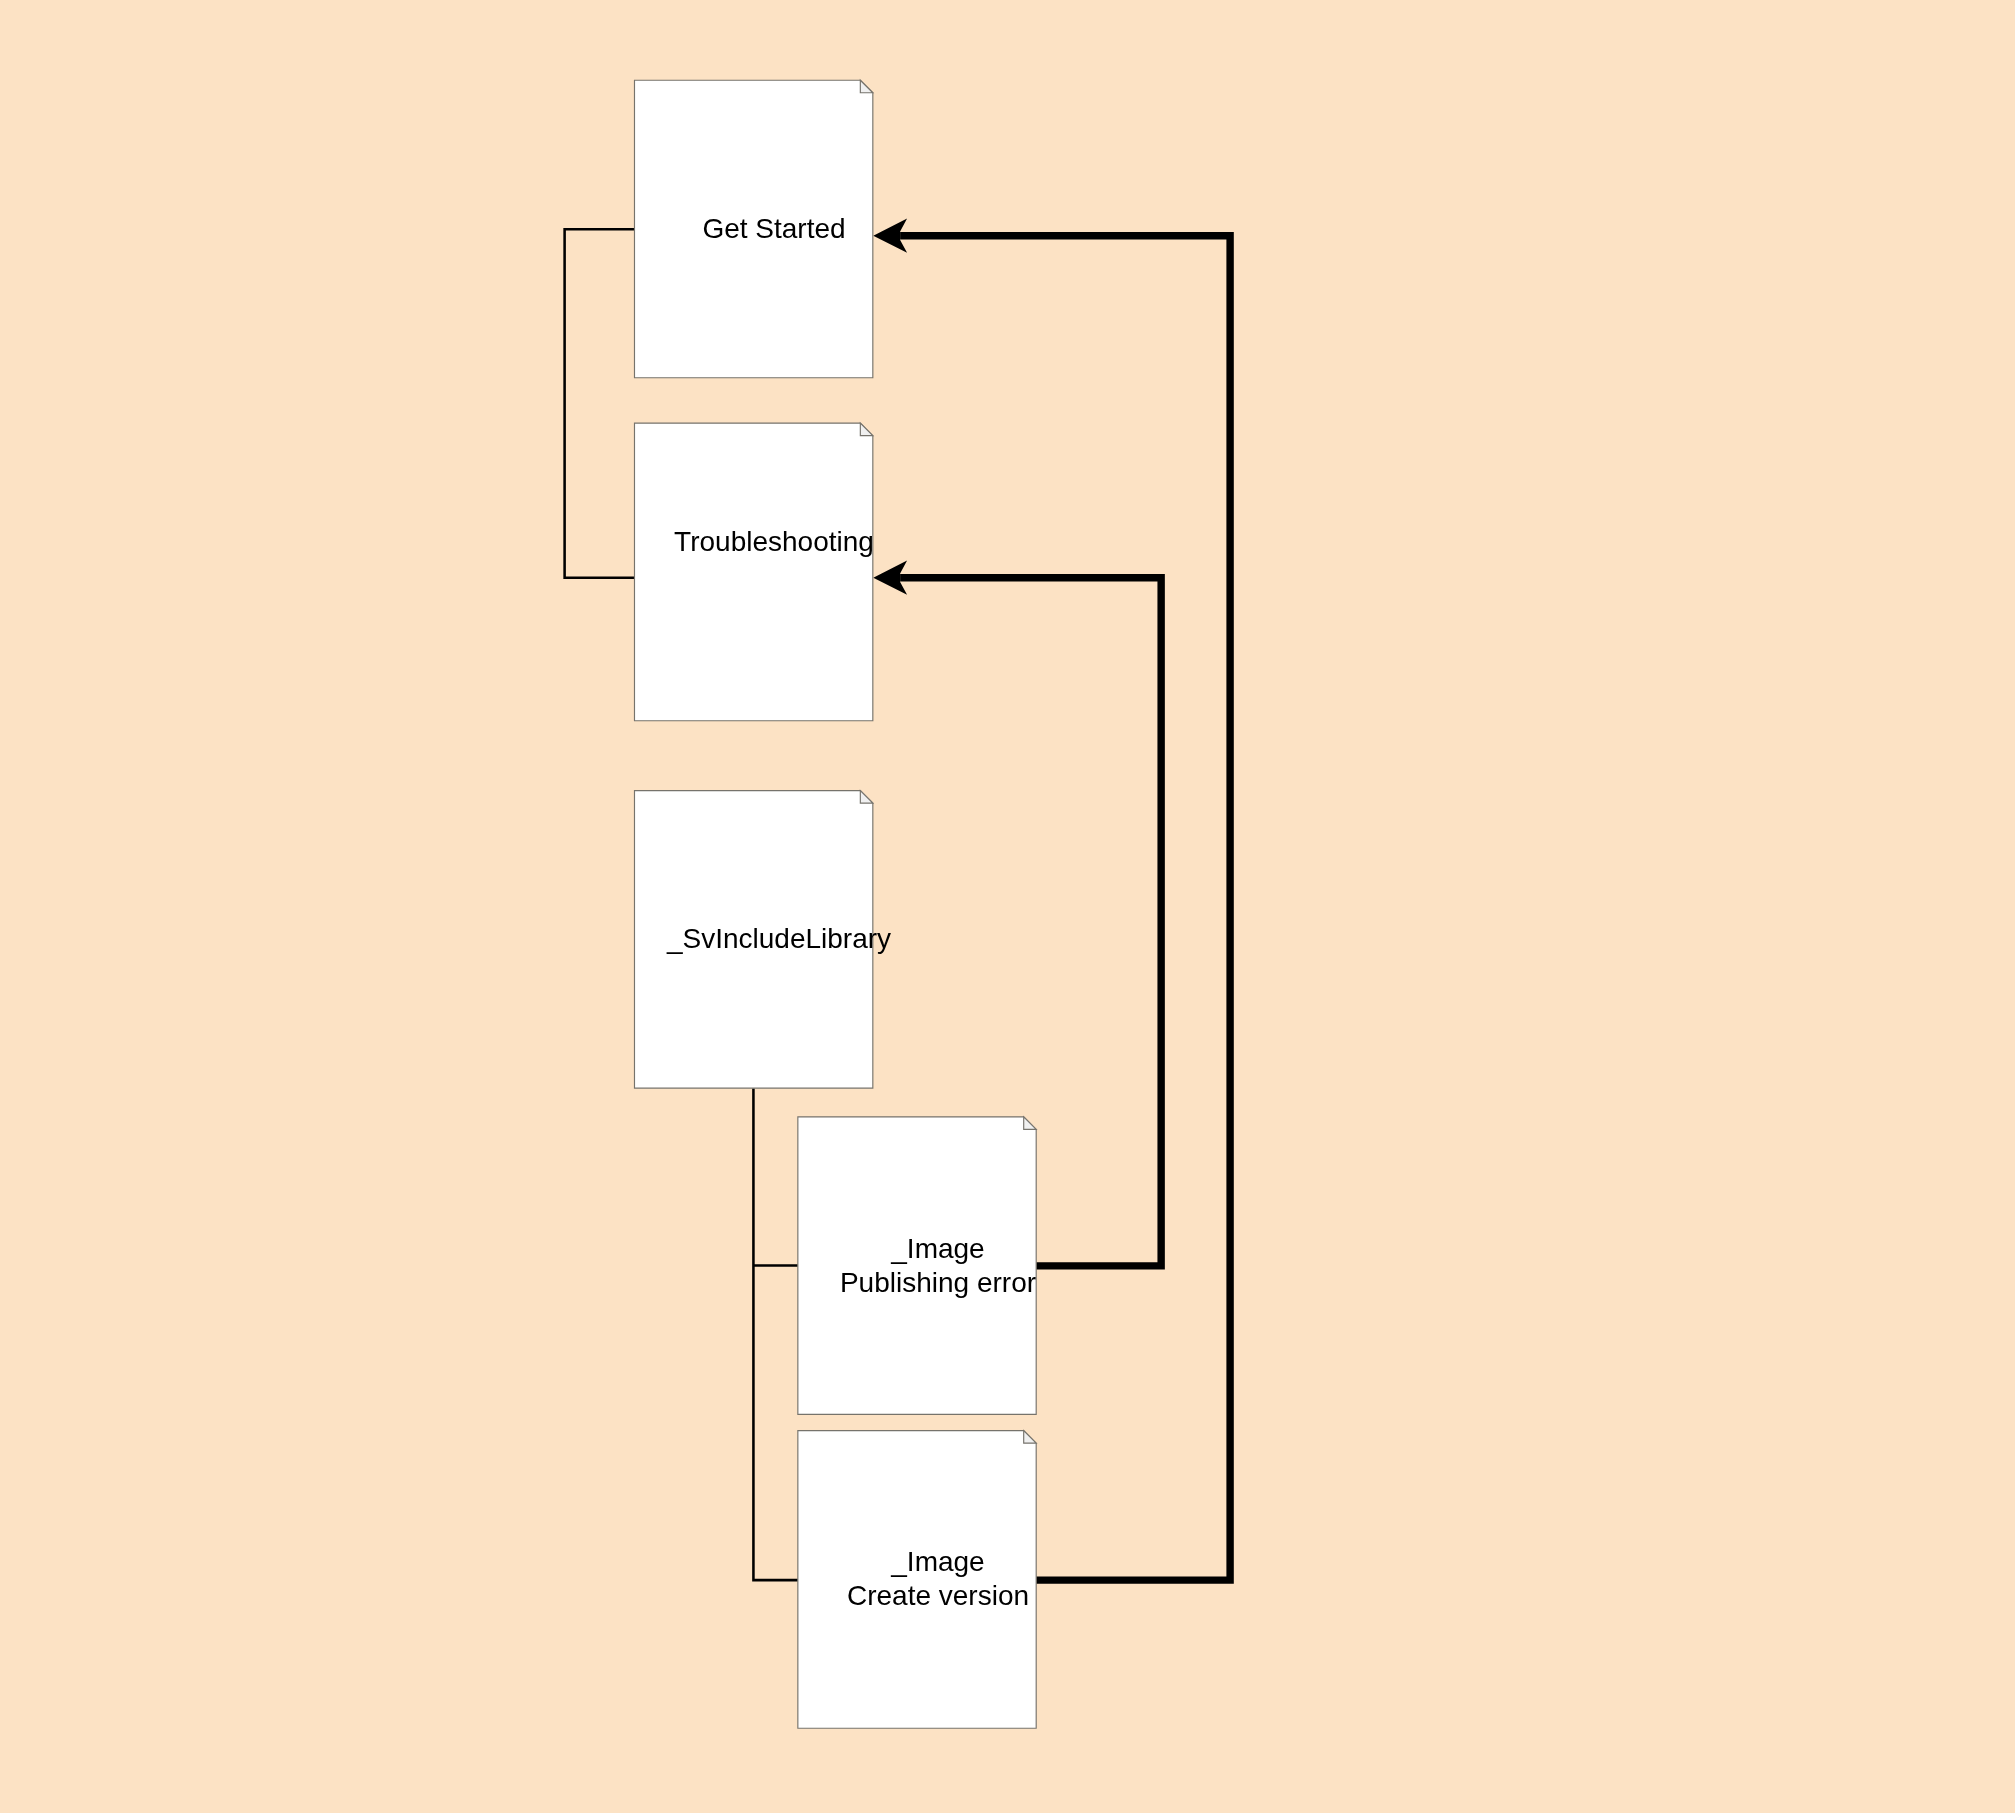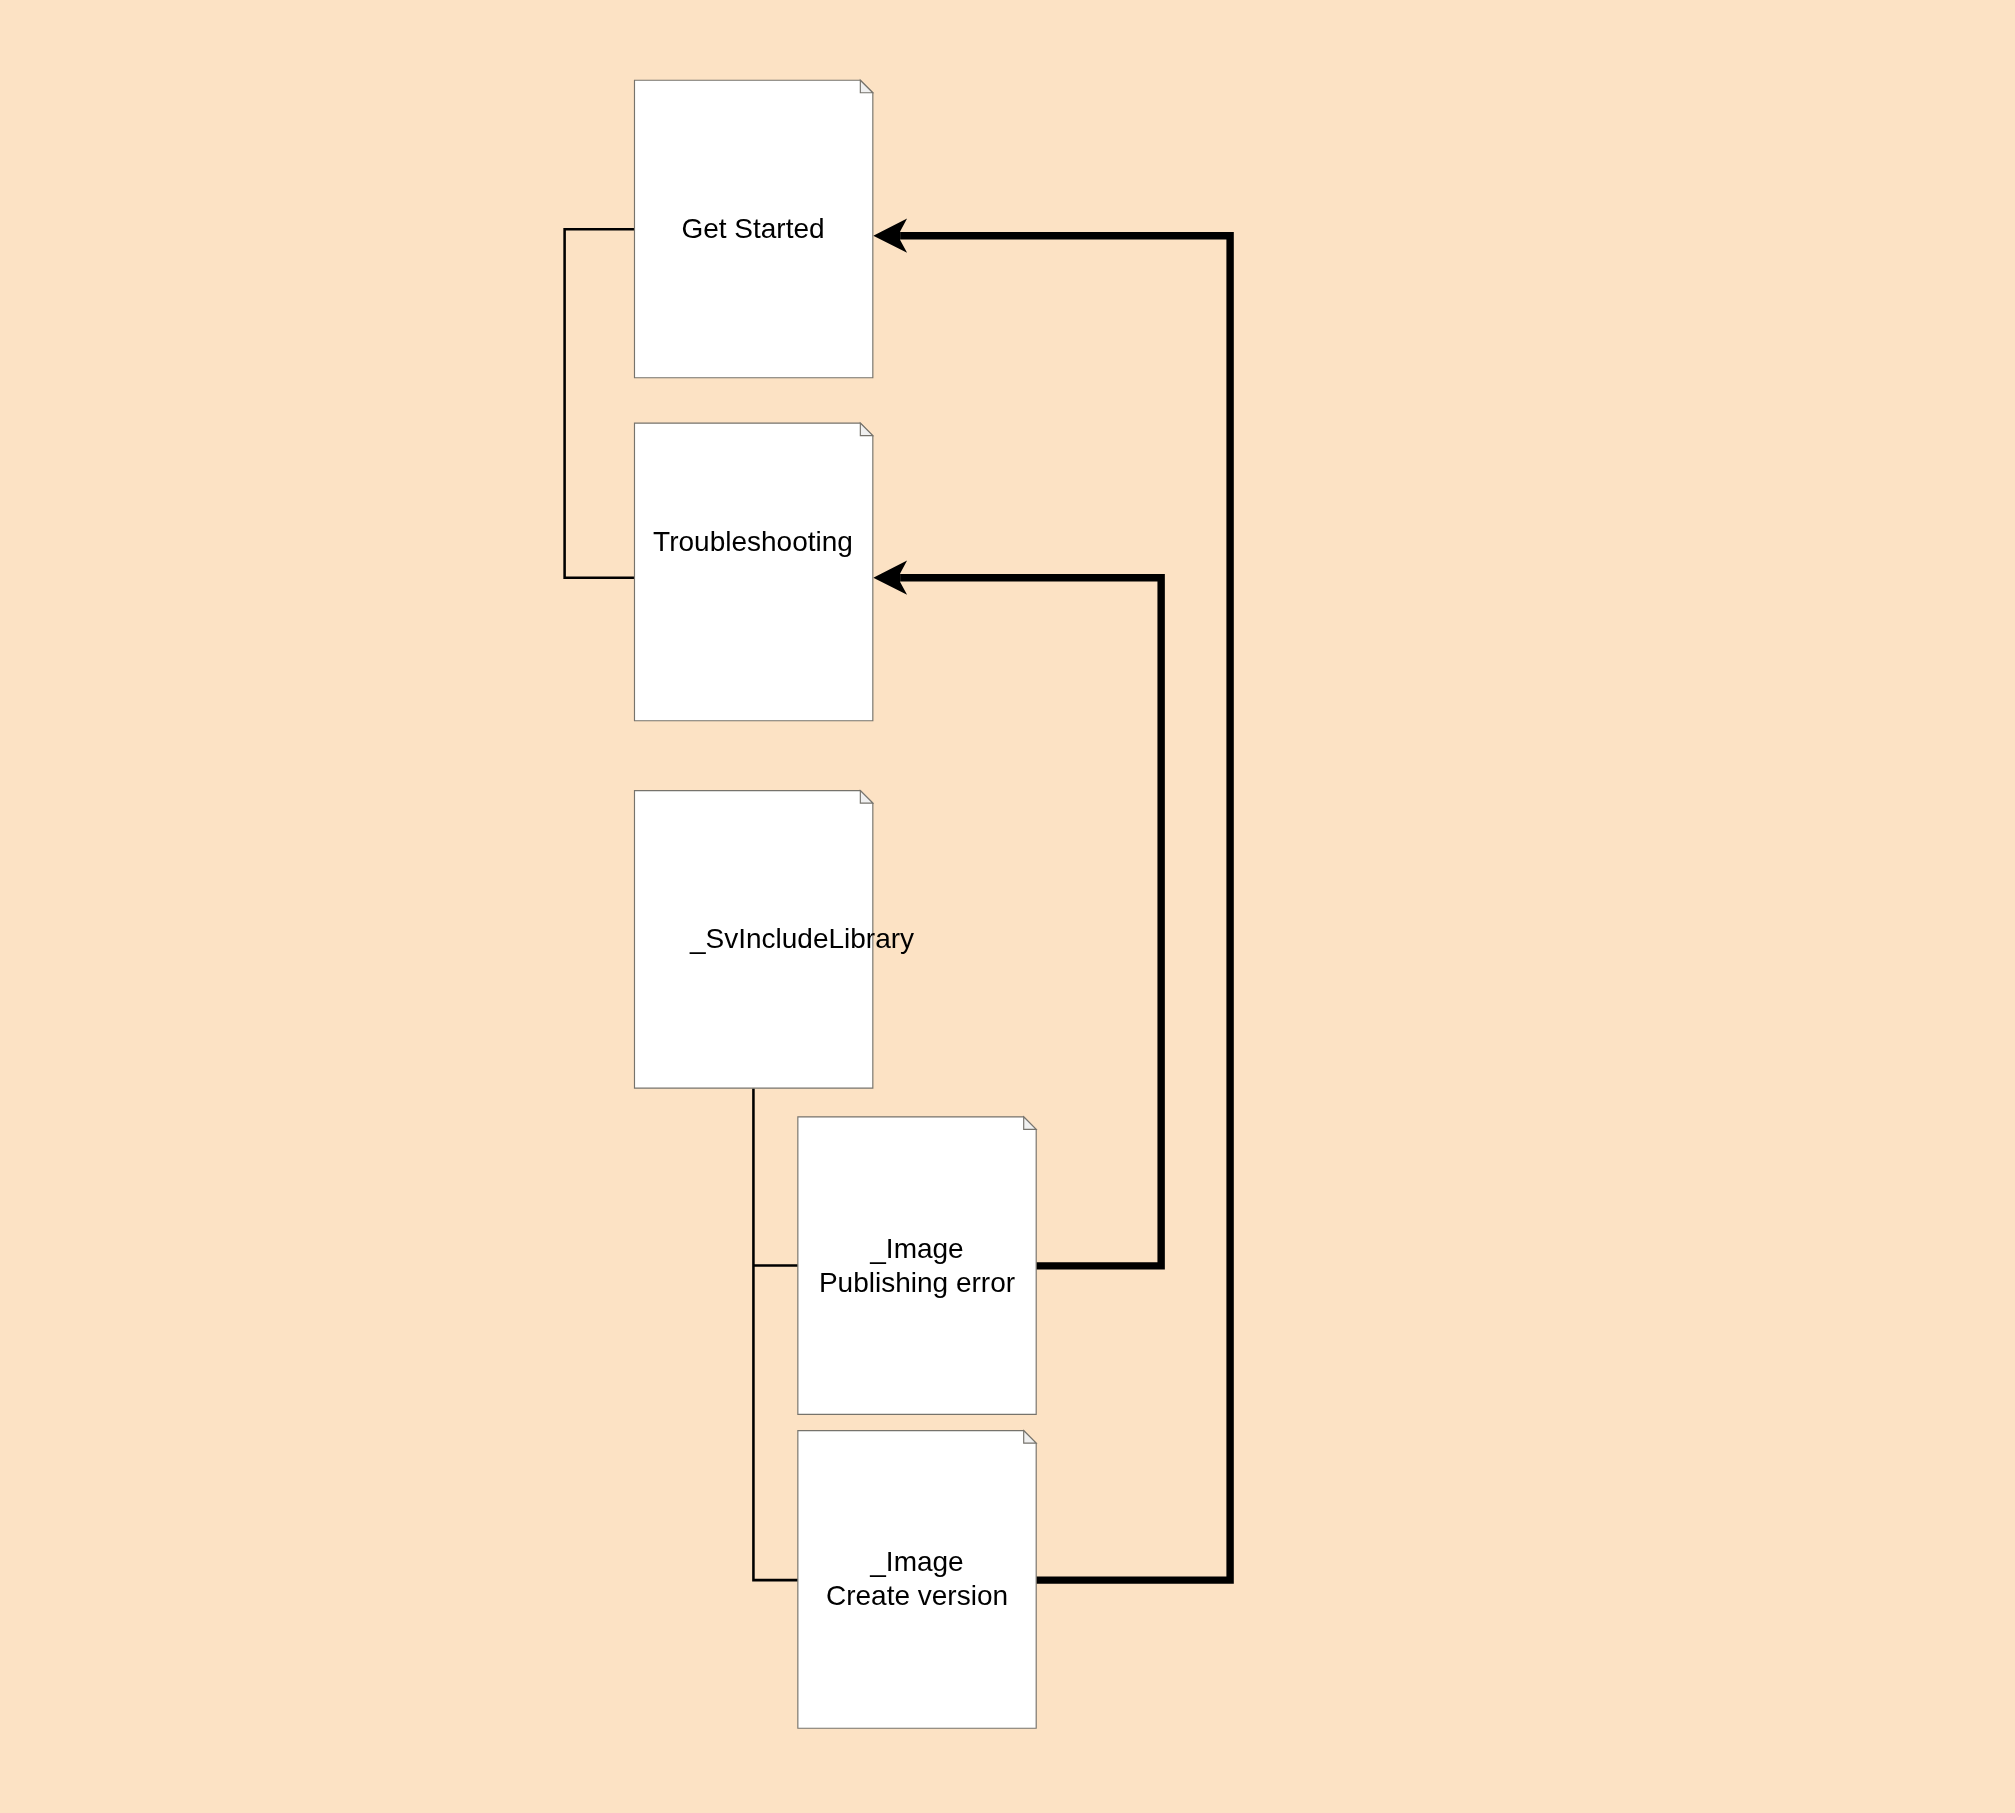--- a/index.html
+++ b/index.html
@@ -64,20 +64,21 @@
     position: absolute;
     display: flex;
     align-items: center;
     justify-content: center;
     text-align: center;
     color: var(--label);
     font-size: 28px;
     line-height: 34px;
     white-space: pre-line;
     pointer-events: none;
+    padding-left: 21px;
   }
 </style>
 </head>
 <body>
 
 <div class="stage">
 
   <svg class="diagram" width="2015" height="1814" viewBox="0 0 4354 3919">
 
     <polyline class="edge-thin" points="1371,495 1220,495 1220,1248 1371,1248"></polyline>
@@ -115,21 +116,21 @@
     <g>
       <path class="doc-outline" d="M 1724 3091 H 2212 L 2239 3118 V 3734 H 1724 Z"></path>
       <path class="doc-fold" d="M 2212 3091 V 3118 H 2239 Z"></path>
     </g>
   </svg>
 
   <div class="node-label" style="left:634px; top:80px; width:238px; height:298px;">Get Started</div>
 
   <div class="node-label" style="left:634px; top:423px; width:238px; height:237px;">Troubleshooting</div>
 
-  <div class="node-label" style="left:634px; top:790px; width:248px; height:298px;margin-left:44px;">_SvIncludeLibrary</div>
+  <div class="node-label" style="left:634px; top:790px; width:248px; height:298px;">_SvIncludeLibrary</div>
 
   <div class="node-label" style="left:798px; top:1117px; width:238px; height:298px;">_Image
 Publishing error</div>
 
   <div class="node-label" style="left:798px; top:1430px; width:238px; height:298px;">_Image
 Create version</div>
 </div>
 
 
 </body></html>

